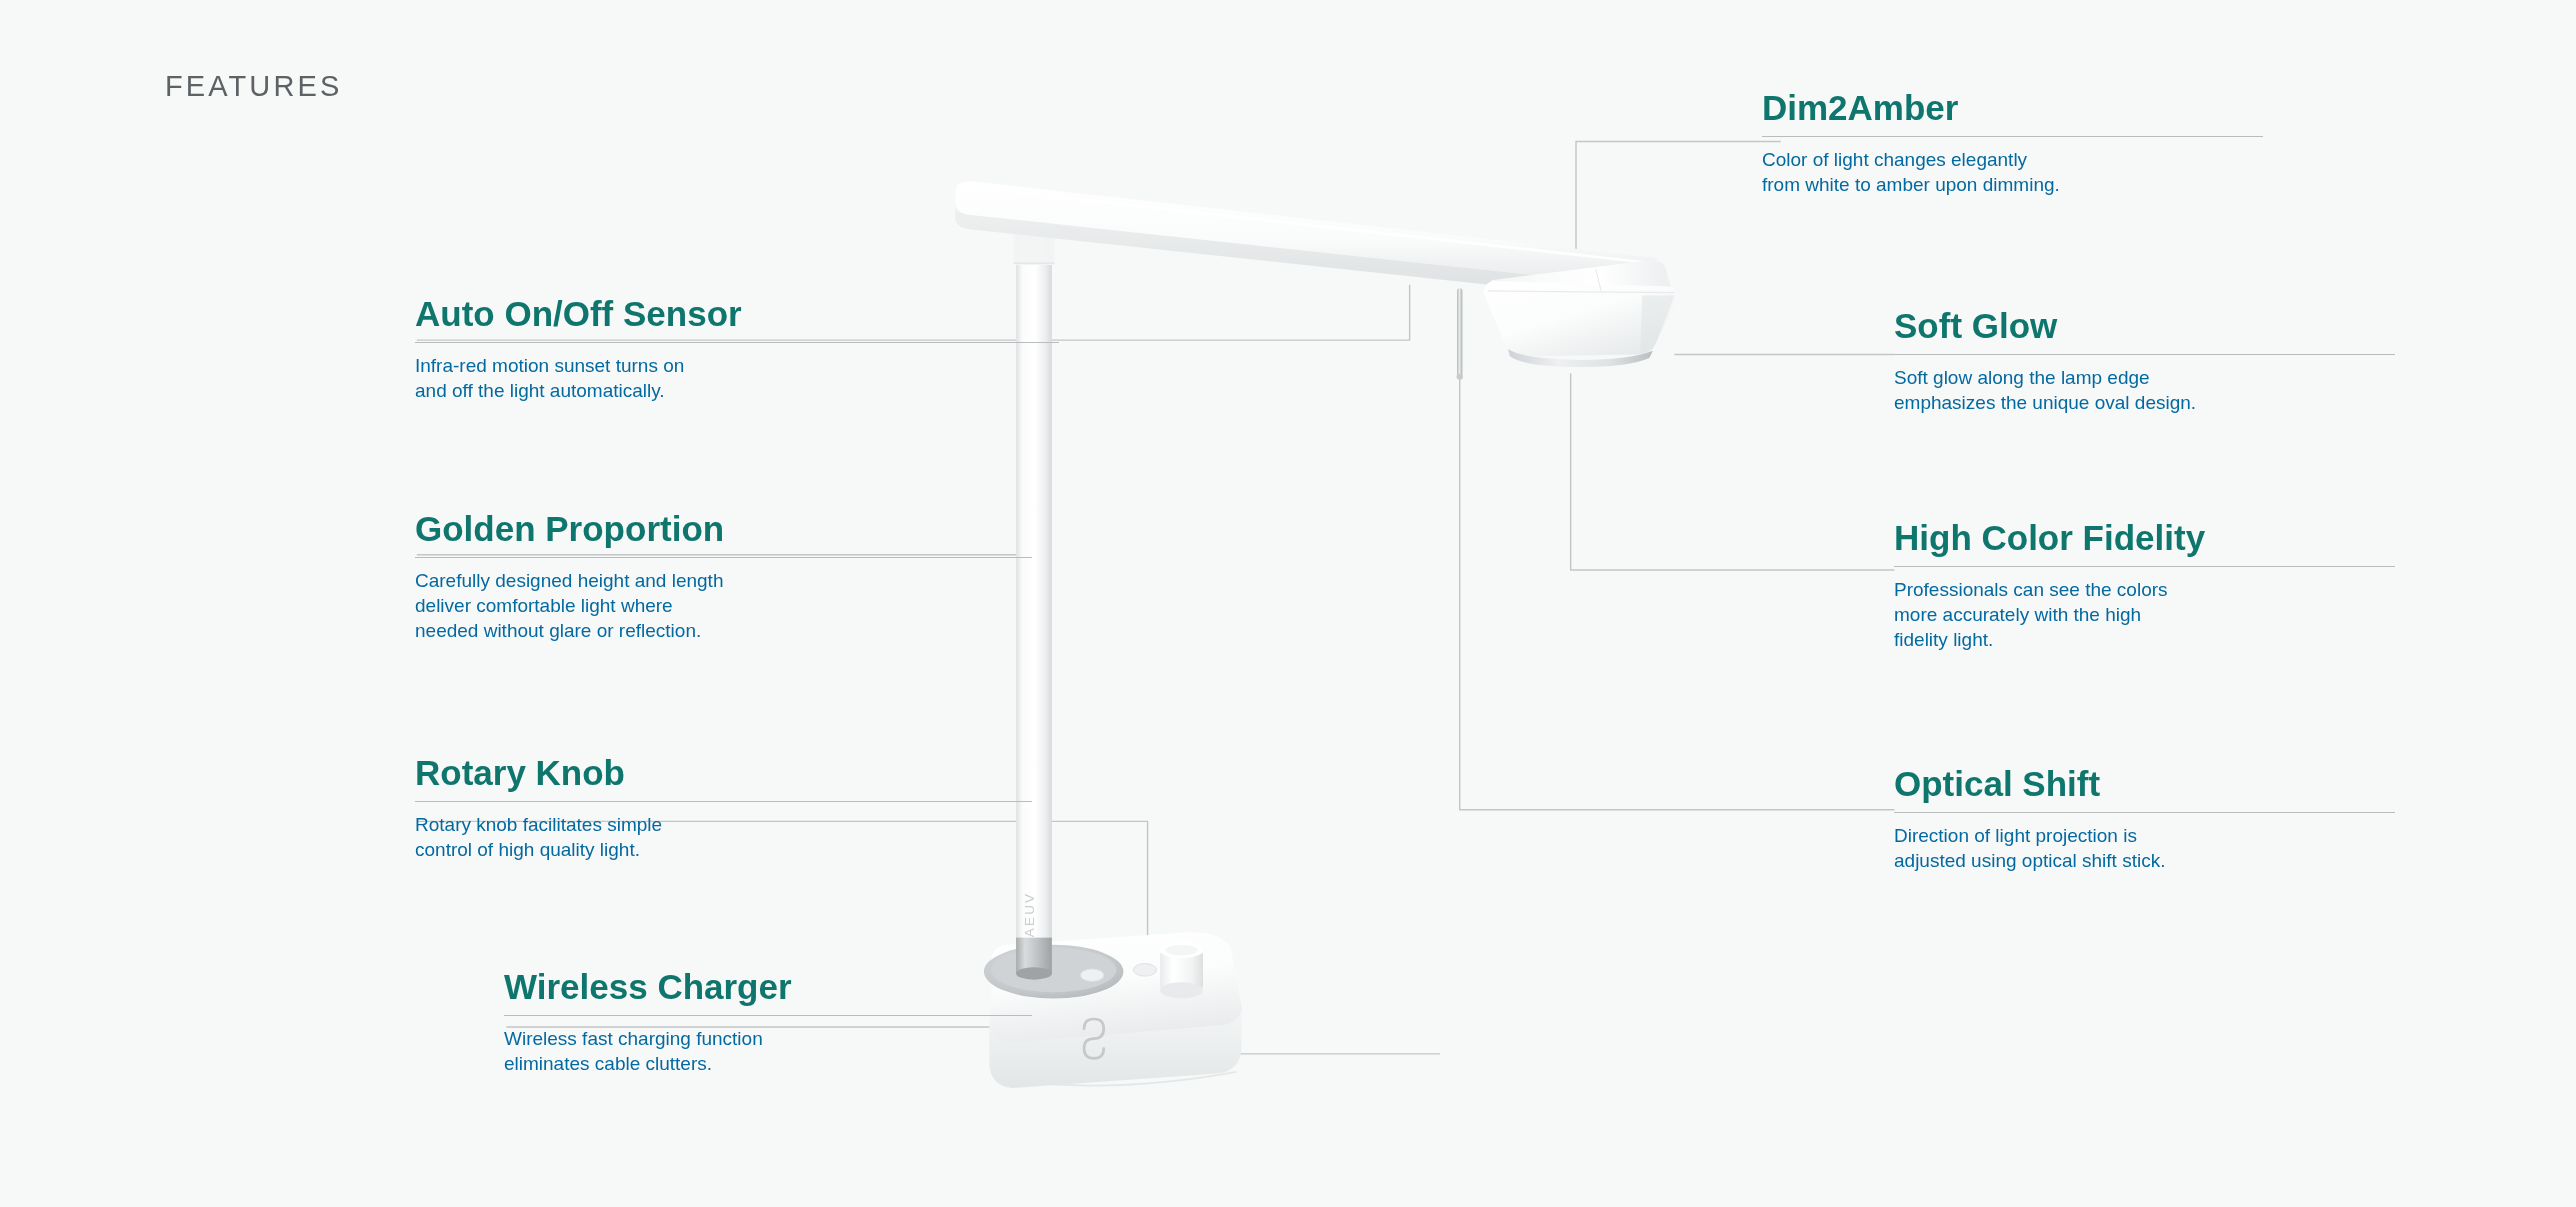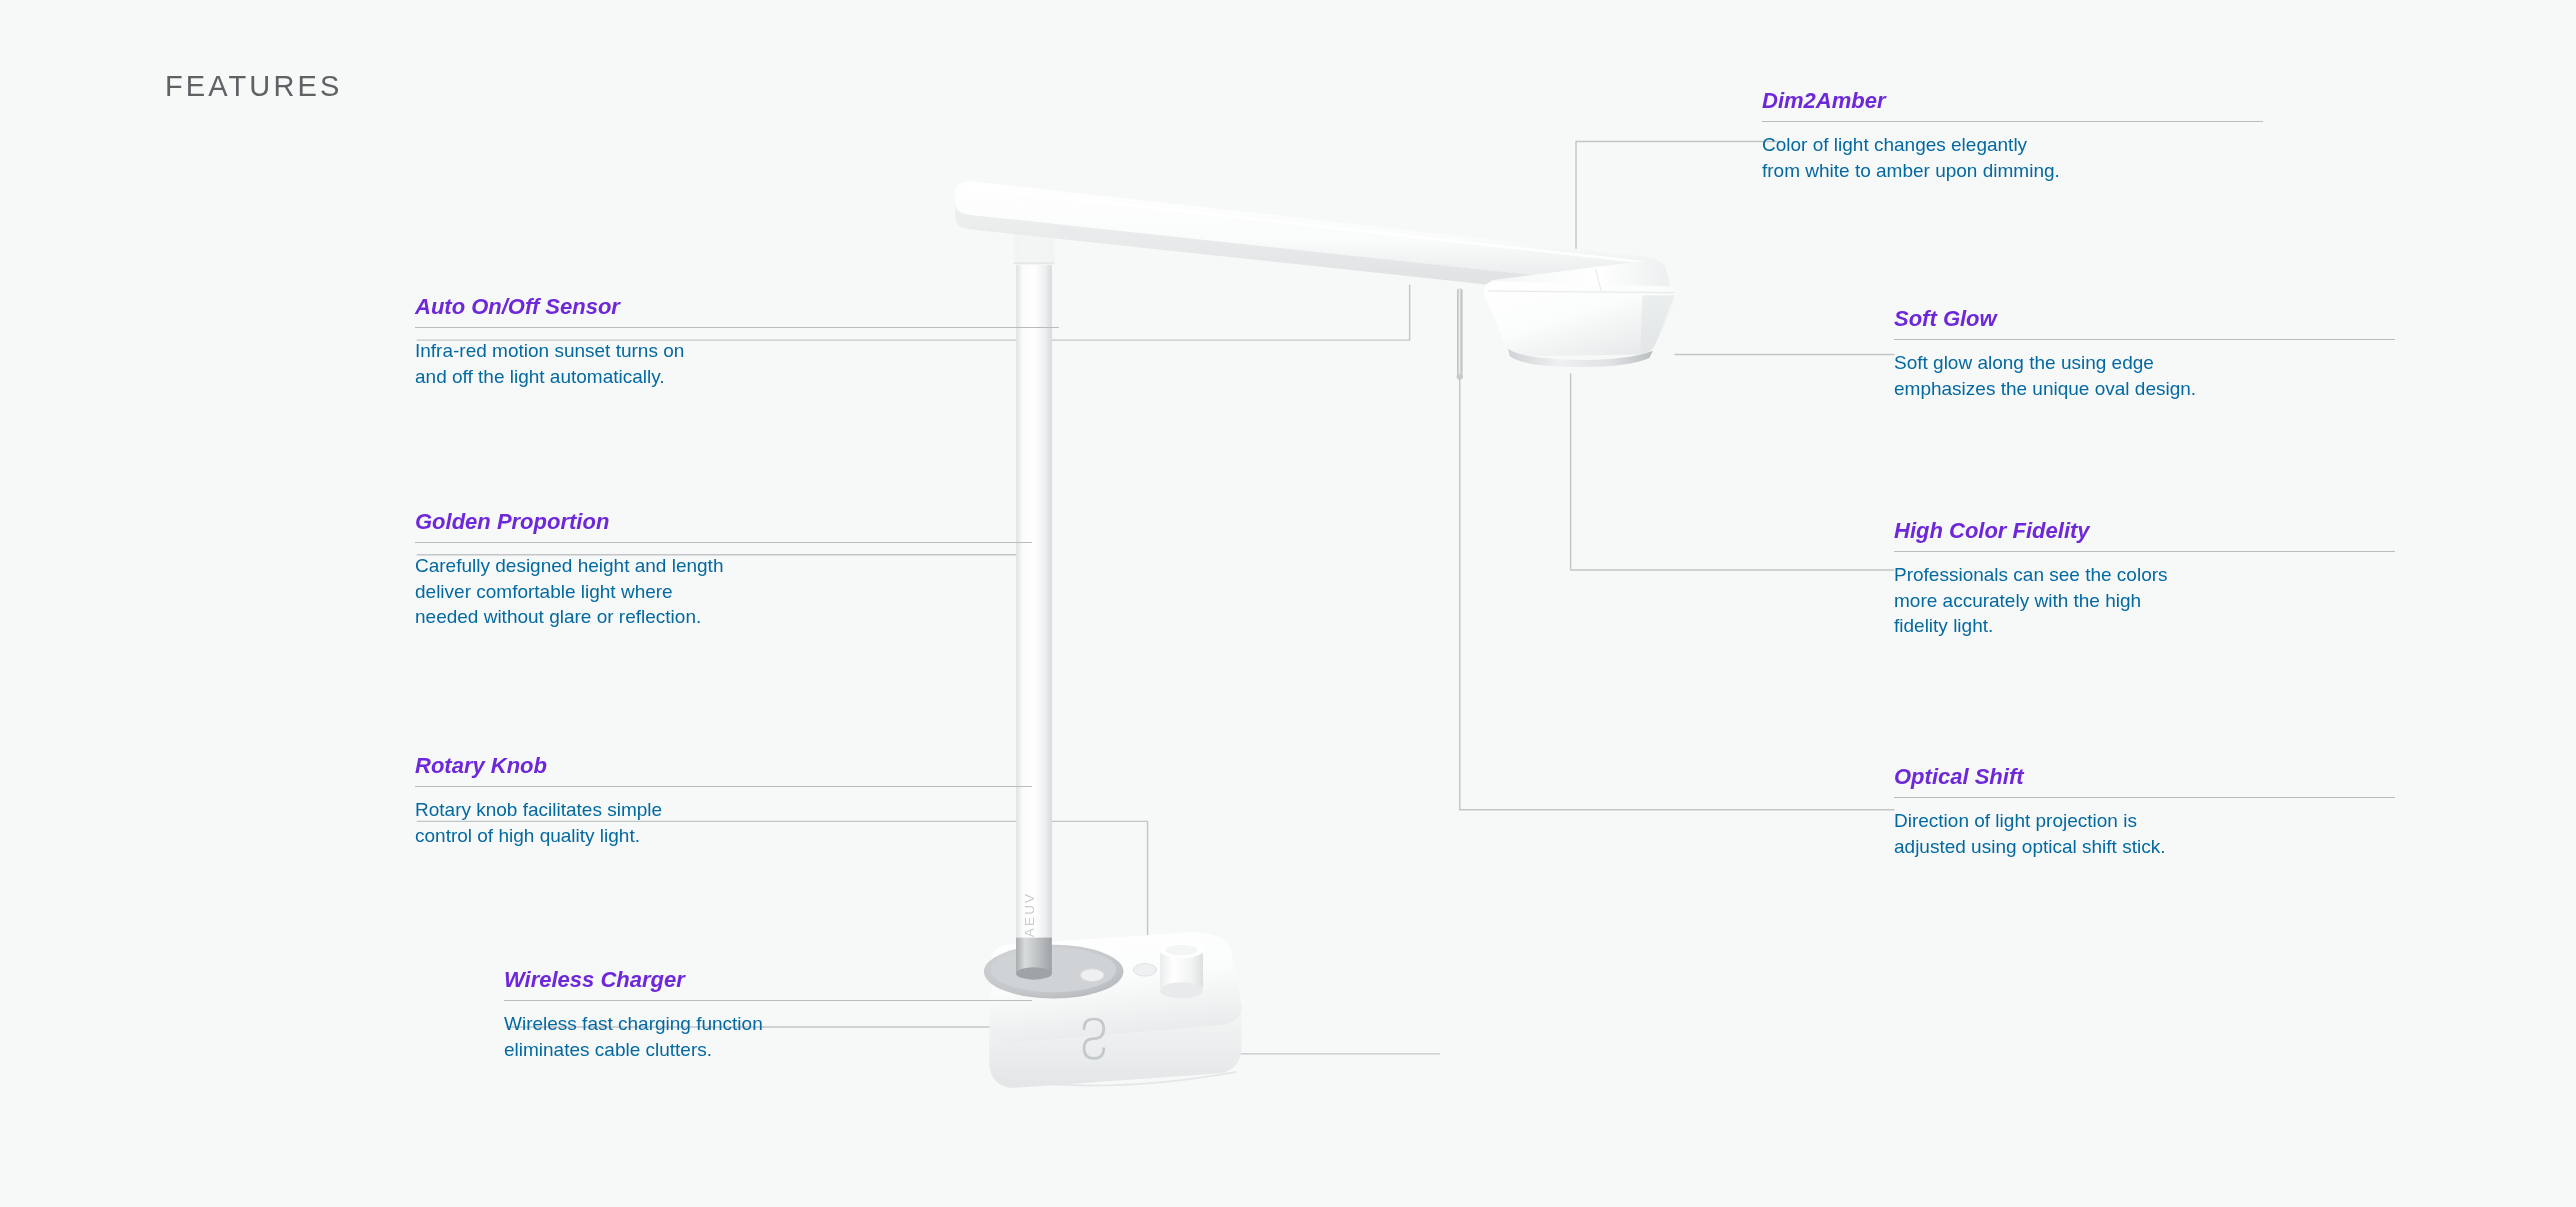--- a/index.html
+++ b/index.html
@@ -27,26 +27,25 @@
     color: #5d6264;
     font-weight: 400;
     white-space: nowrap;
   }
 
   
   .feature {
     position: absolute;
   }
   .feature .f-head {
-    font-size: 22px;
+    font-size: 35px;
     font-weight: 700;
-    color: #6d28d9;
+    color: #0f766e;
     line-height: 1.1;
     white-space: nowrap;
-    font-style: italic;
   }
   .feature .f-rule {
     height: 0;
     border-top: 0.9px solid #b9bcbe;
     margin-top: 8px;
   }
   .feature .f-body {
     margin-top: 10px;
     font-size: 19px;
     line-height: 1.34;
@@ -317,21 +316,21 @@
   <div class="feature align-right" style="left:1762px; top:89px; width:501px;">
     <div class="f-head">Dim2Amber</div>
     <div class="f-rule"></div>
     <div class="f-body">Color of light changes elegantly
 from white to amber upon dimming.</div>
   </div>
 
   <div class="feature align-right" style="left:1894px; top:307px; width:501px;">
     <div class="f-head">Soft Glow</div>
     <div class="f-rule"></div>
-    <div class="f-body">Soft glow along the using edge
+    <div class="f-body">Soft glow along the lamp edge
 emphasizes the unique oval design.</div>
   </div>
 
   <div class="feature align-right" style="left:1894px; top:519px; width:501px;">
     <div class="f-head">High Color Fidelity</div>
     <div class="f-rule"></div>
     <div class="f-body">Professionals can see the colors
 more accurately with the high
 fidelity light.</div>
   </div>

